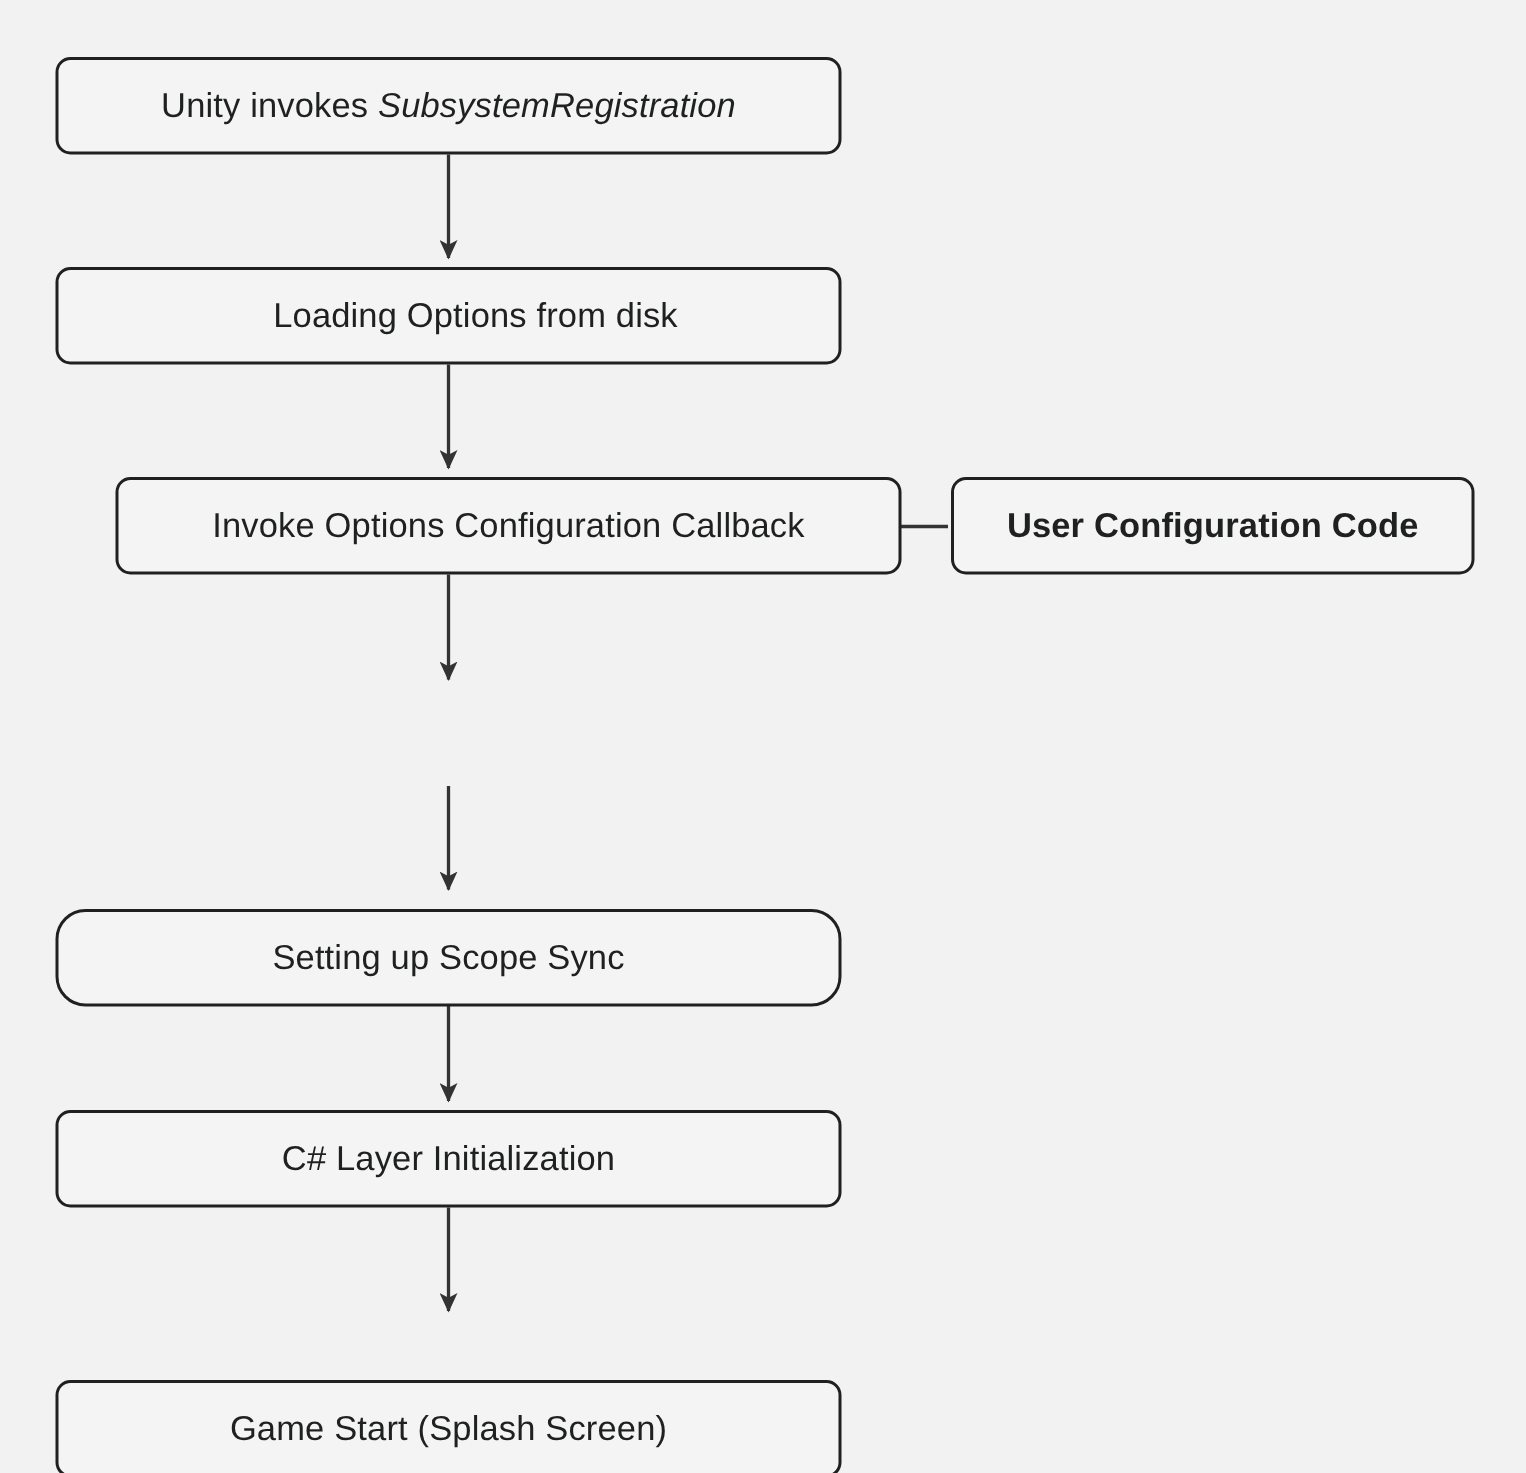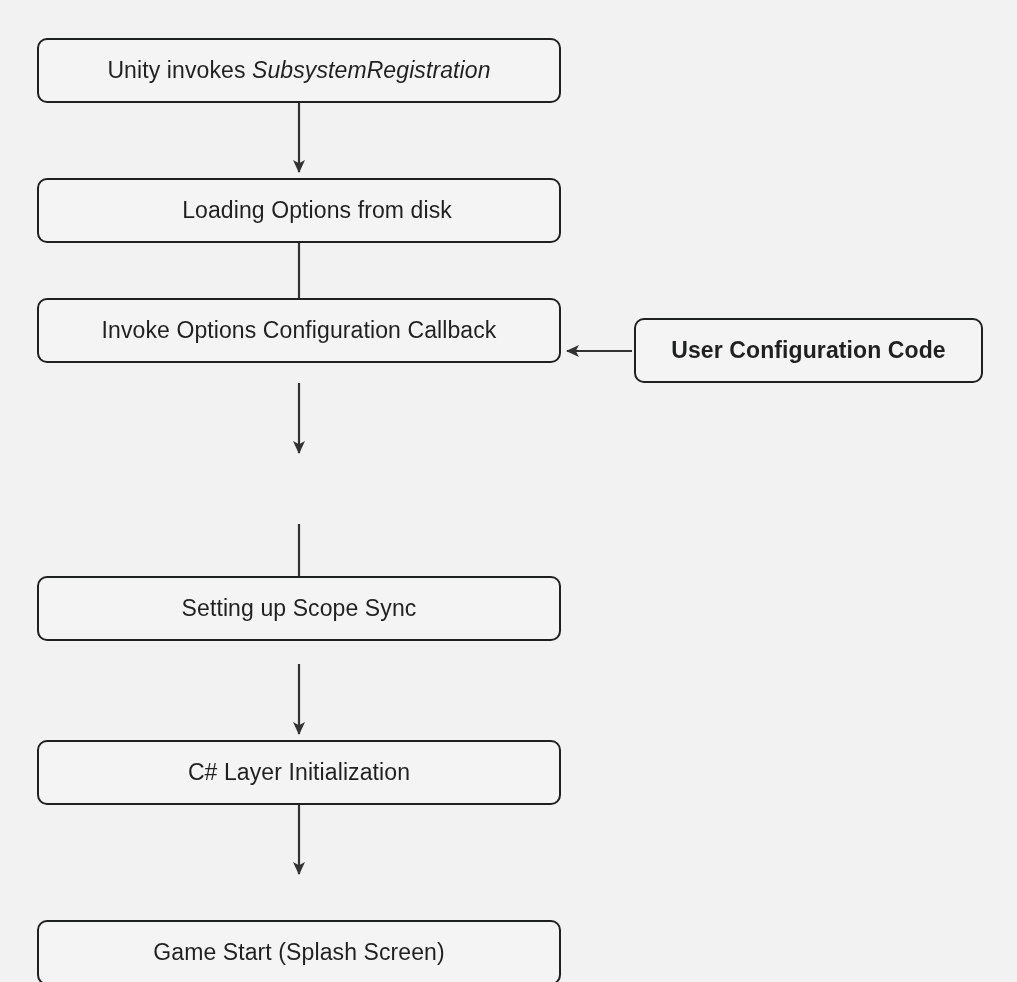--- a/index.html
+++ b/index.html
@@ -49,23 +49,23 @@
     font-style: italic;
   }
   
   .col-main {
     left: 37px;
     width: 524px;
     height: 65px;
   }
   .row-1 { top: 38px; }
   .row-2 { top: 178px; padding-left: 36px; }
-  .row-3 { top: 298px; }
+  .row-3 { top: 318px; margin-left: 40px; }
   .row-4 { top: 459px; }
-  .row-5 { top: 576px; }
+  .row-5 { top: 606px; border-radius: 20px; }
   .row-6 { top: 740px; }
   .row-7 { top: 901px; margin-top: 19px; }
   
   .col-side {
     left: 634px;
     top: 318px;
     width: 349px;
     height: 65px;
     font-weight: bold;
   }

